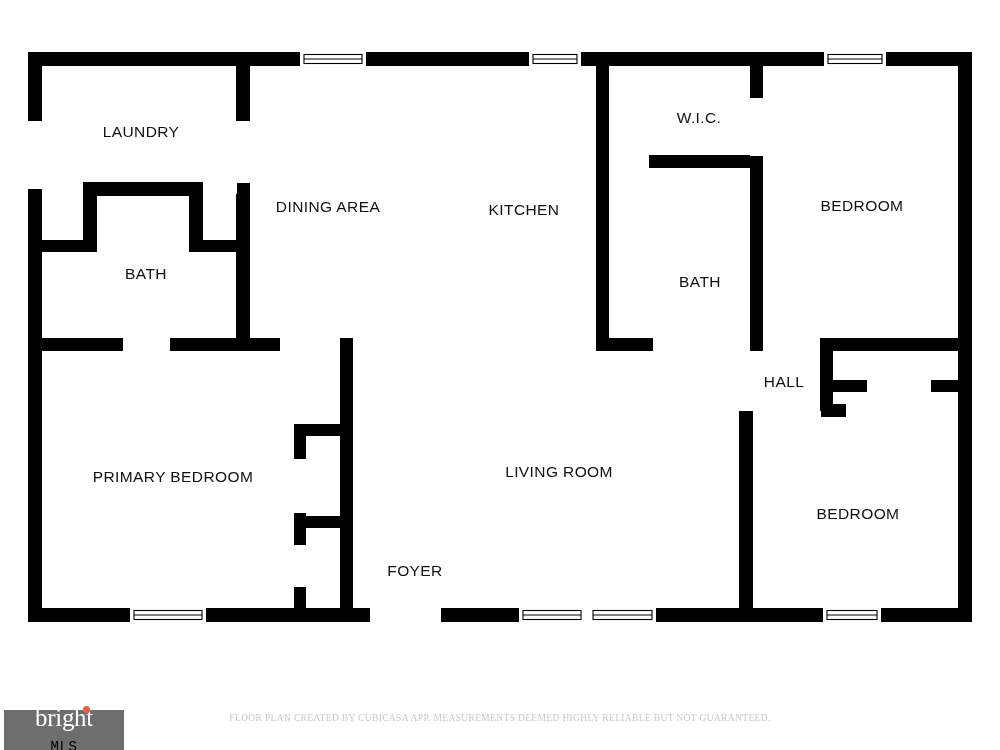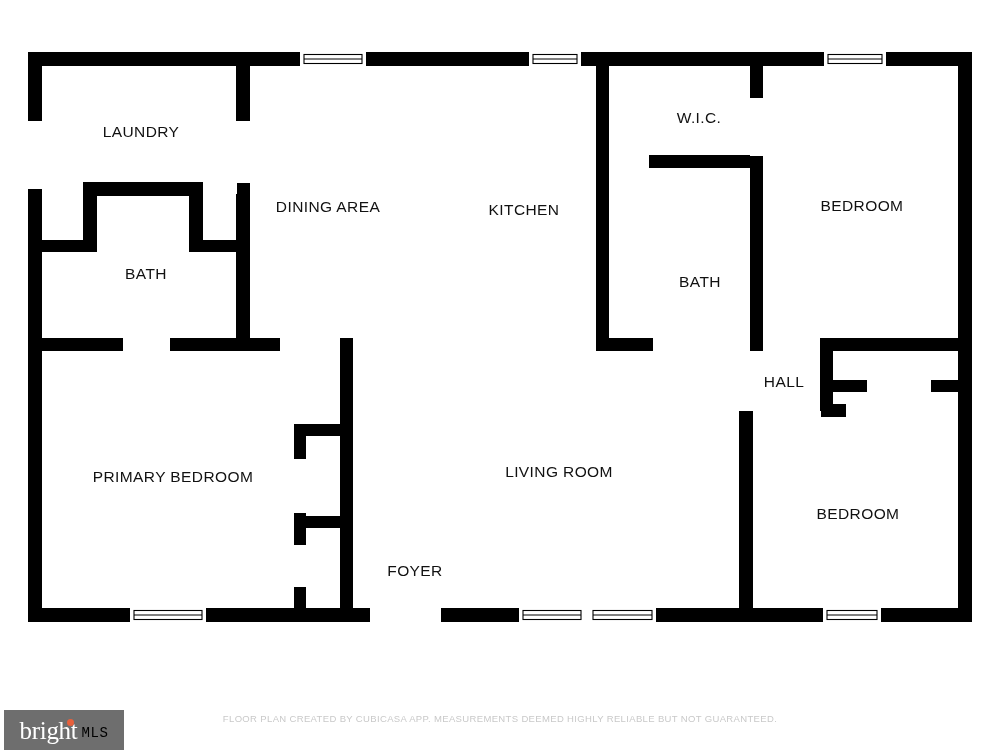--- a/index.html
+++ b/index.html
@@ -47,20 +47,21 @@
     position: absolute;
     left: 4px;
     top: 710px;
     width: 120px;
     height: 40px;
     background: #6e6e6e;
     display: flex;
     align-items: center;
     justify-content: center;
     gap: 4px;
+    flex-direction: column;
   }
   #mls-logo .logo-bright {
     position: relative;
     color: #ffffff;
     font-family: "Liberation Serif", serif;
     font-size: 25px;
     line-height: 1;
     letter-spacing: -0.3px;
   }
   #mls-logo .logo-dot {
@@ -78,21 +79,21 @@
     font-size: 14px;
     letter-spacing: 0.6px;
     padding-top: 5px;
   }
   #disclaimer {
     position: absolute;
     left: 0;
     top: 713px;
     width: 1000px;
     text-align: center;
-    font-family: Liberation Sans, sans-serif;
+    font-family: Liberation Serif, serif;
     font-size: 9.5px;
     letter-spacing: 0.35px;
     color: #c9c9c9;
     white-space: nowrap;
   }
 </style>
 </head>
 <body>
 
 <div id="floorplan-stage">

